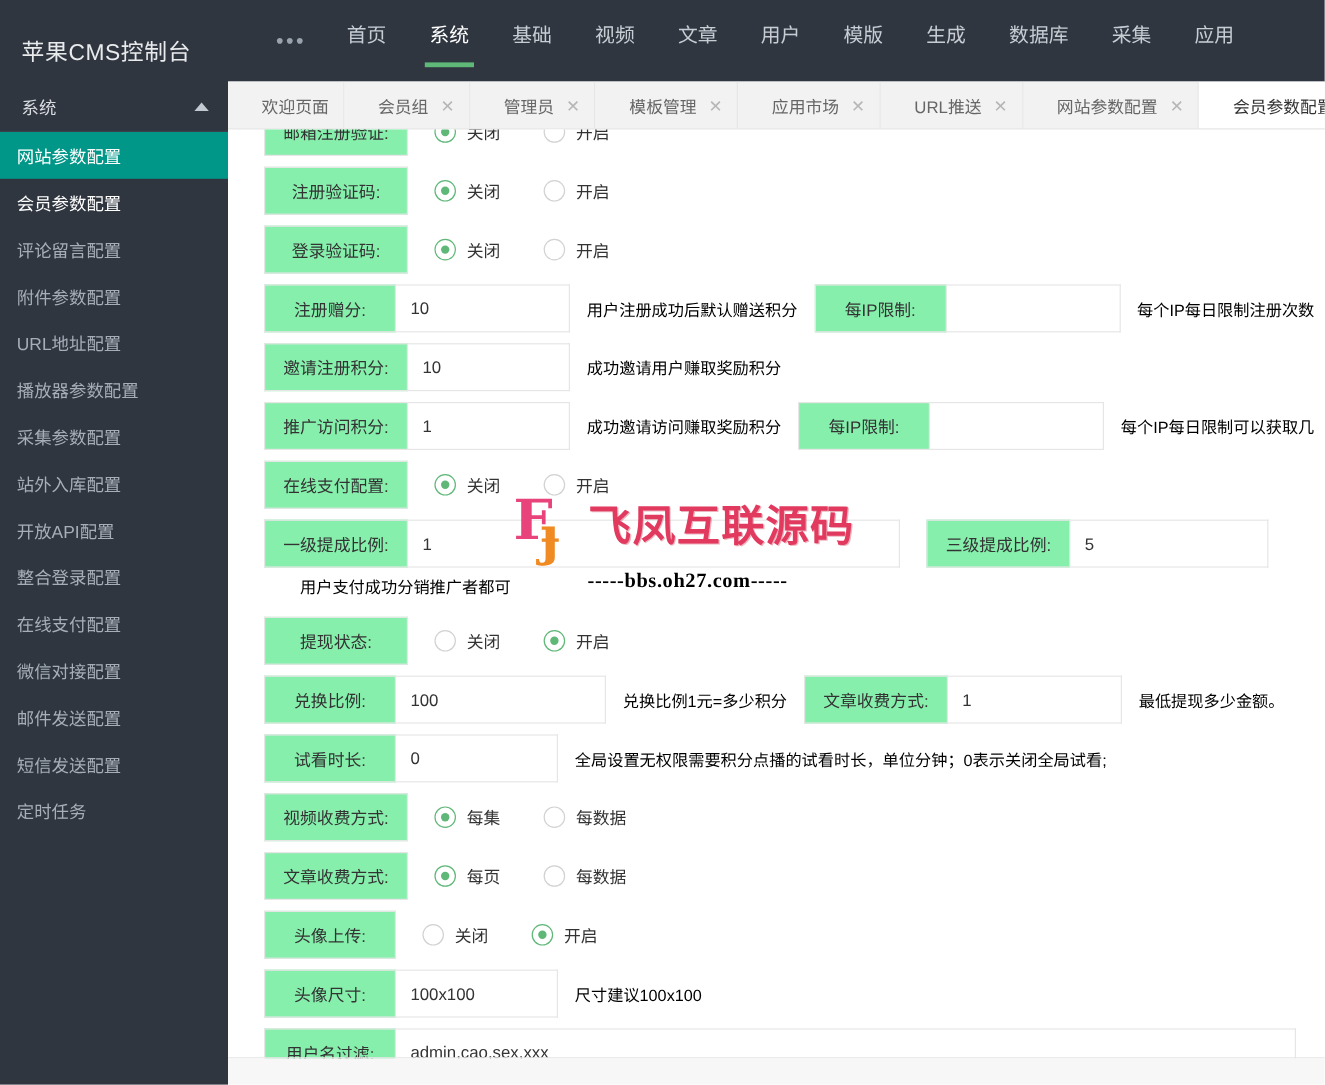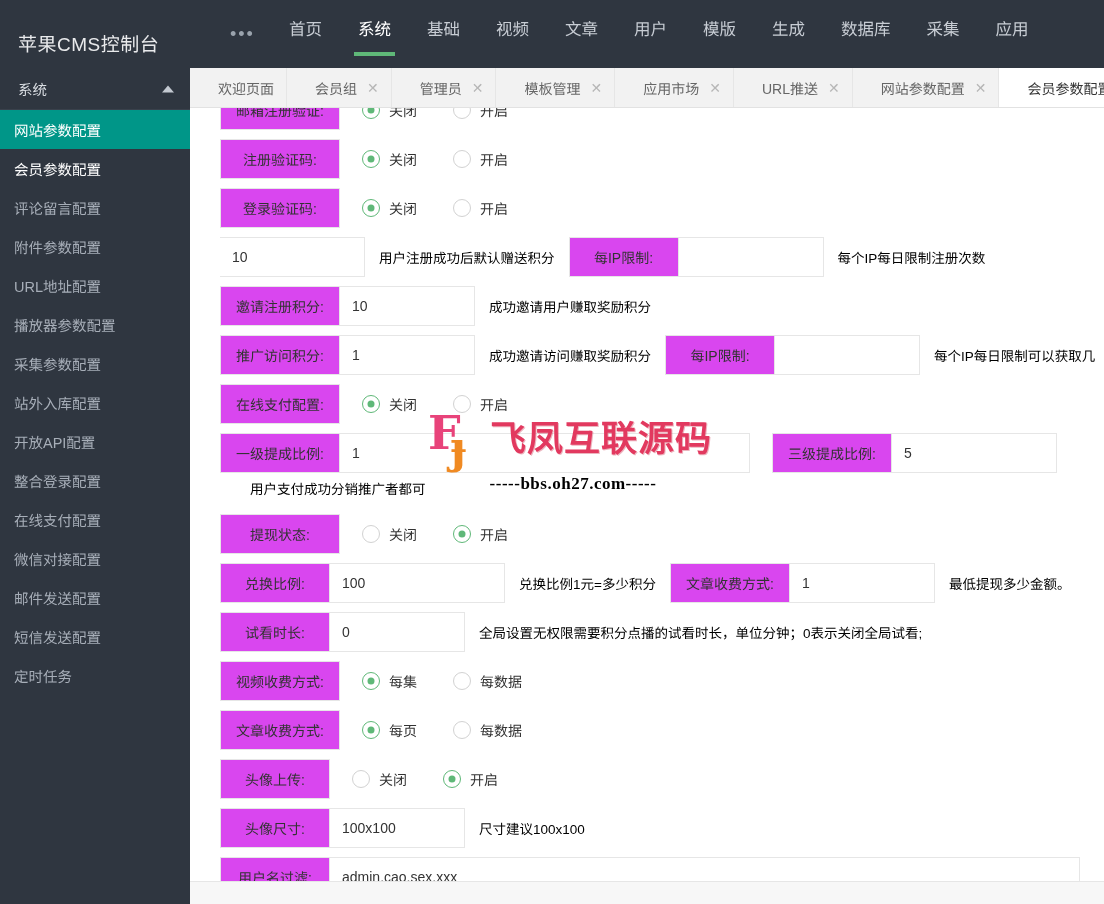--- a/index.html
+++ b/index.html
@@ -156,21 +156,21 @@
 
   .row {
     display: flex; align-items: flex-start;
     margin-bottom: 9px;
     height: 40px;
   }
   .lbl {
     height: 40px;
     min-width: 110px;
     padding: 0 14px;
-    background: #d946ef;
+    background: #86efac;
     border: 1px solid #e6e6e6;
     display: flex; align-items: center; justify-content: center;
     font-size: 14px;
     color: #333;
     white-space: nowrap;
   }
   .lbl.wide { min-width: 120px; }
   .inp {
     height: 40px;
     border: 1px solid #e6e6e6;
@@ -420,20 +420,21 @@
             <span>关闭</span>
           </div>
           <div class="radio">
             <span class="dot"></span>
             <span>开启</span>
           </div>
         </div>
       </div>
 
       <div class="row">
+        <div class="lbl">注册赠分:</div>
         <div class="inp w145">10</div>
         <div class="hint">用户注册成功后默认赠送积分</div>
         <div class="gap"></div>
         <div class="lbl">每IP限制:</div>
         <div class="inp w145"></div>
         <div class="hint">每个IP每日限制注册次数</div>
       </div>
 
       <div class="row">
         <div class="lbl wide">邀请注册积分:</div>

